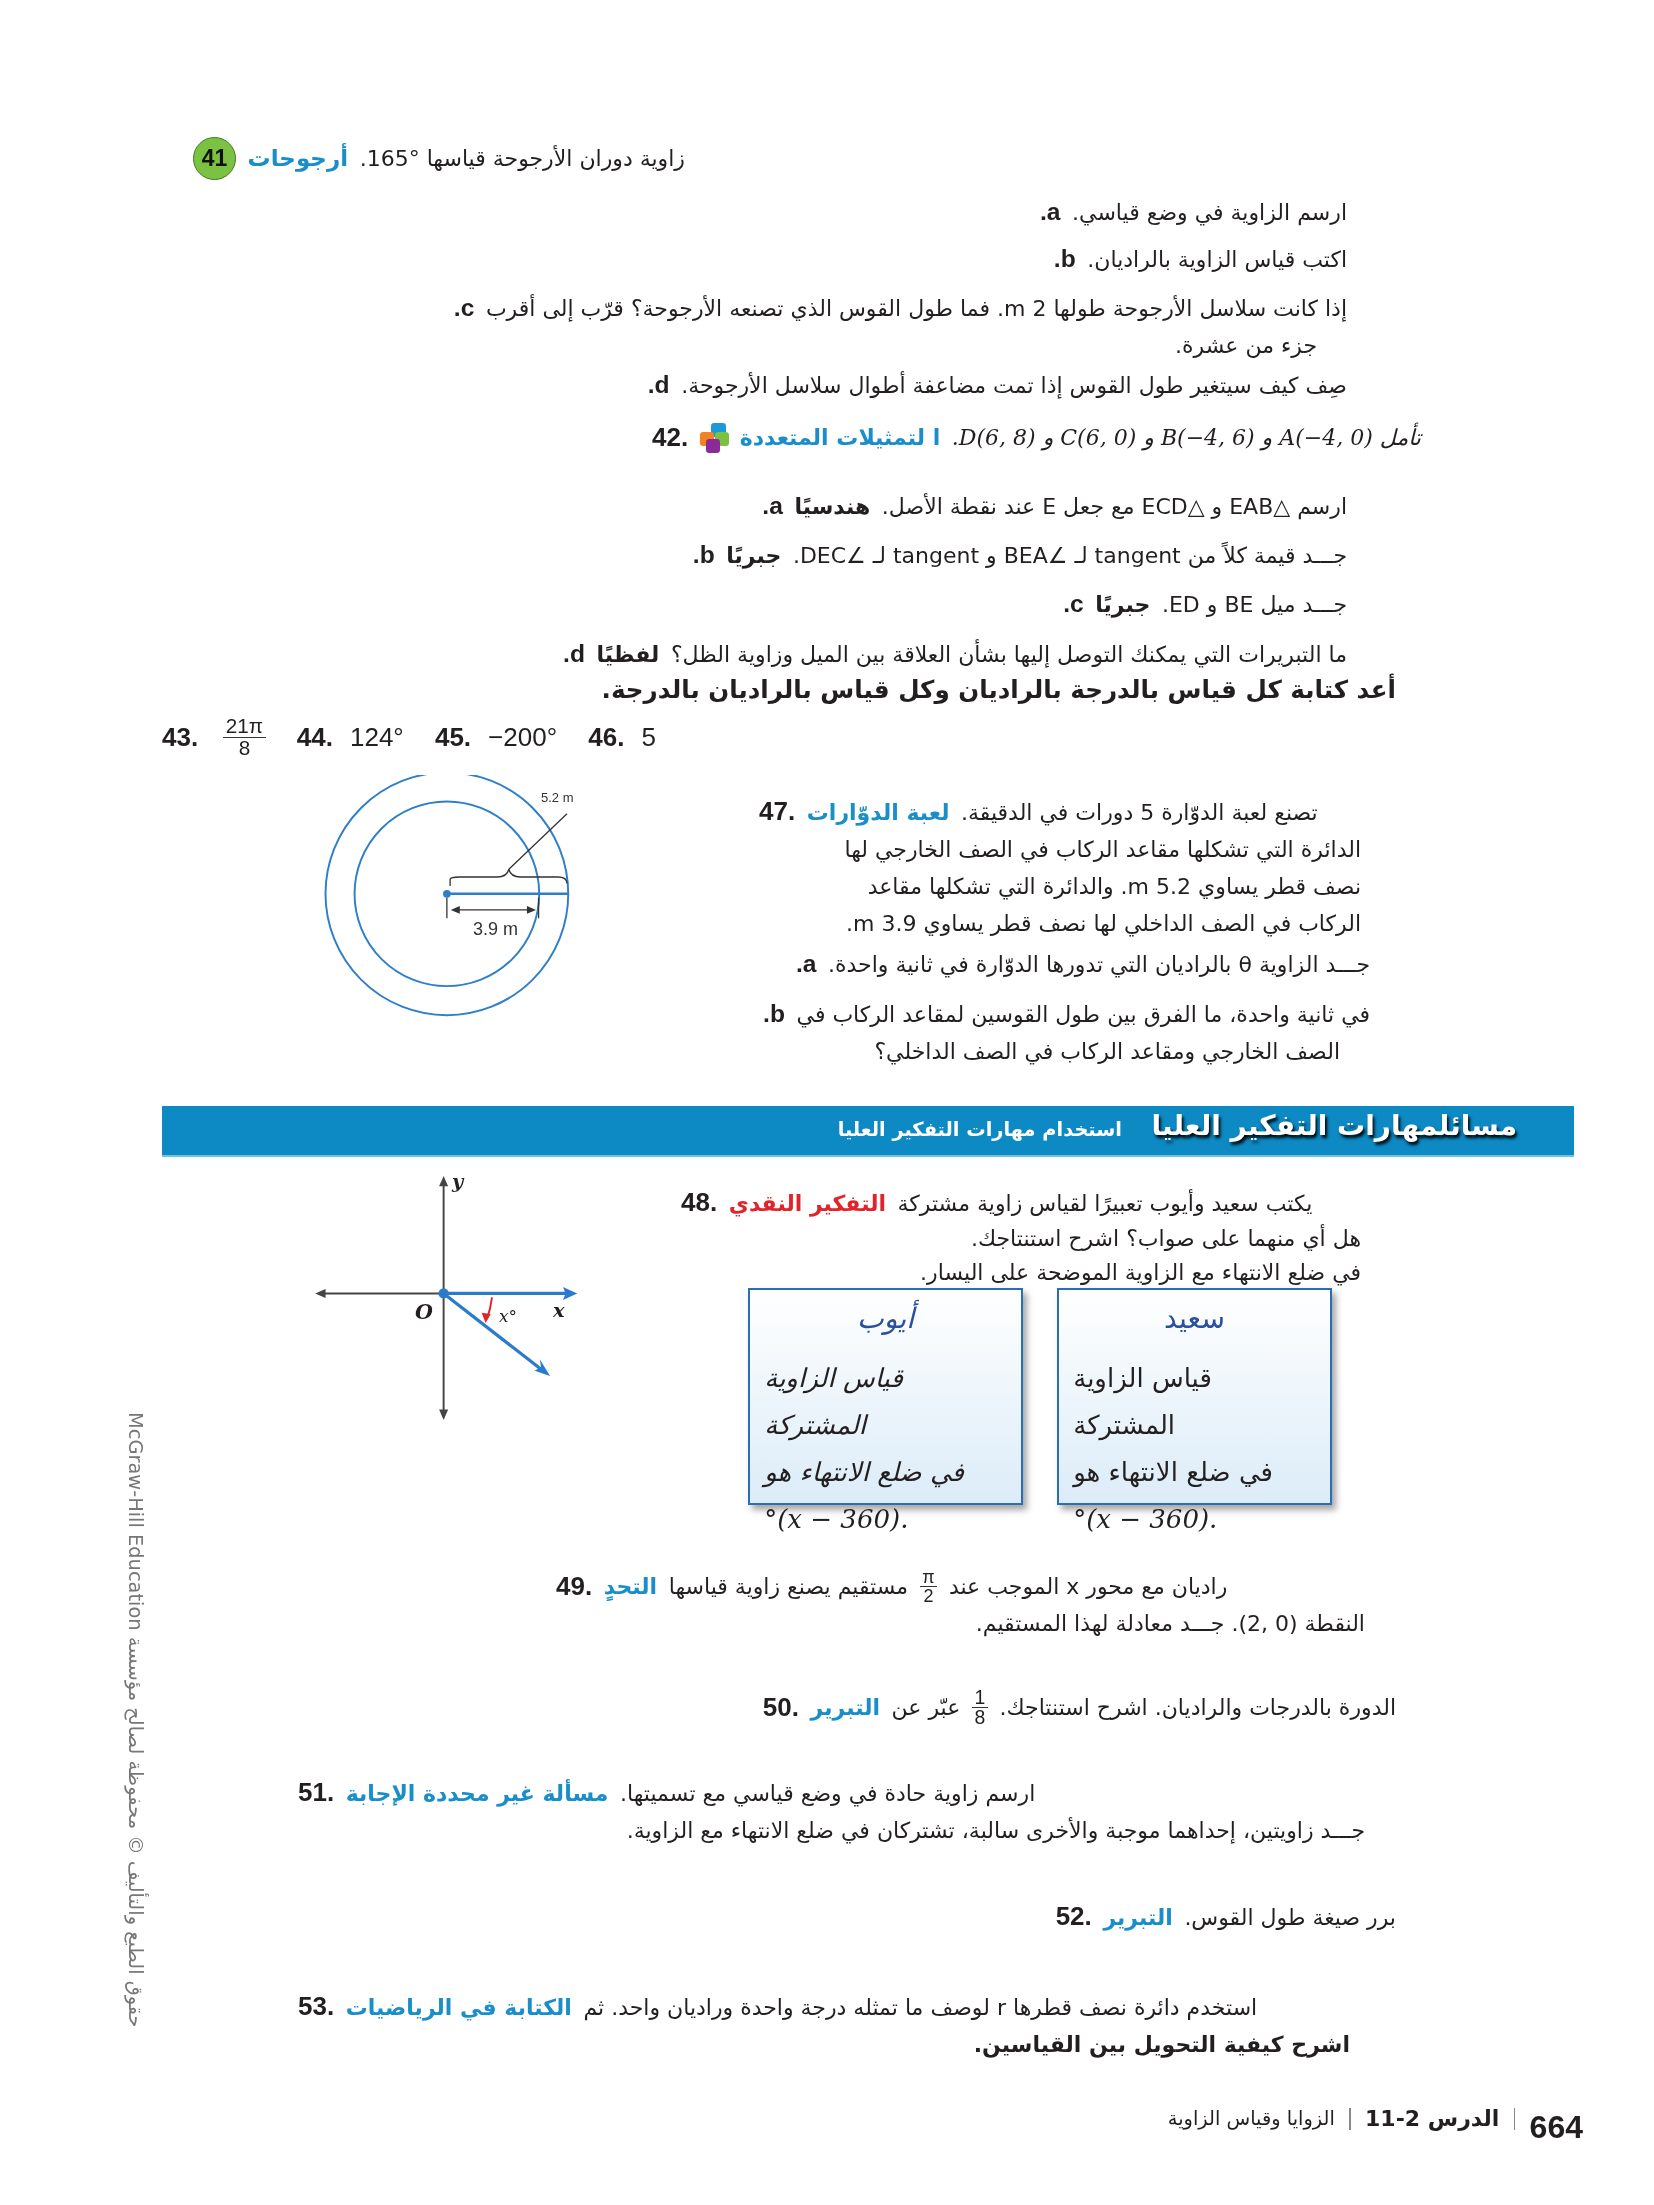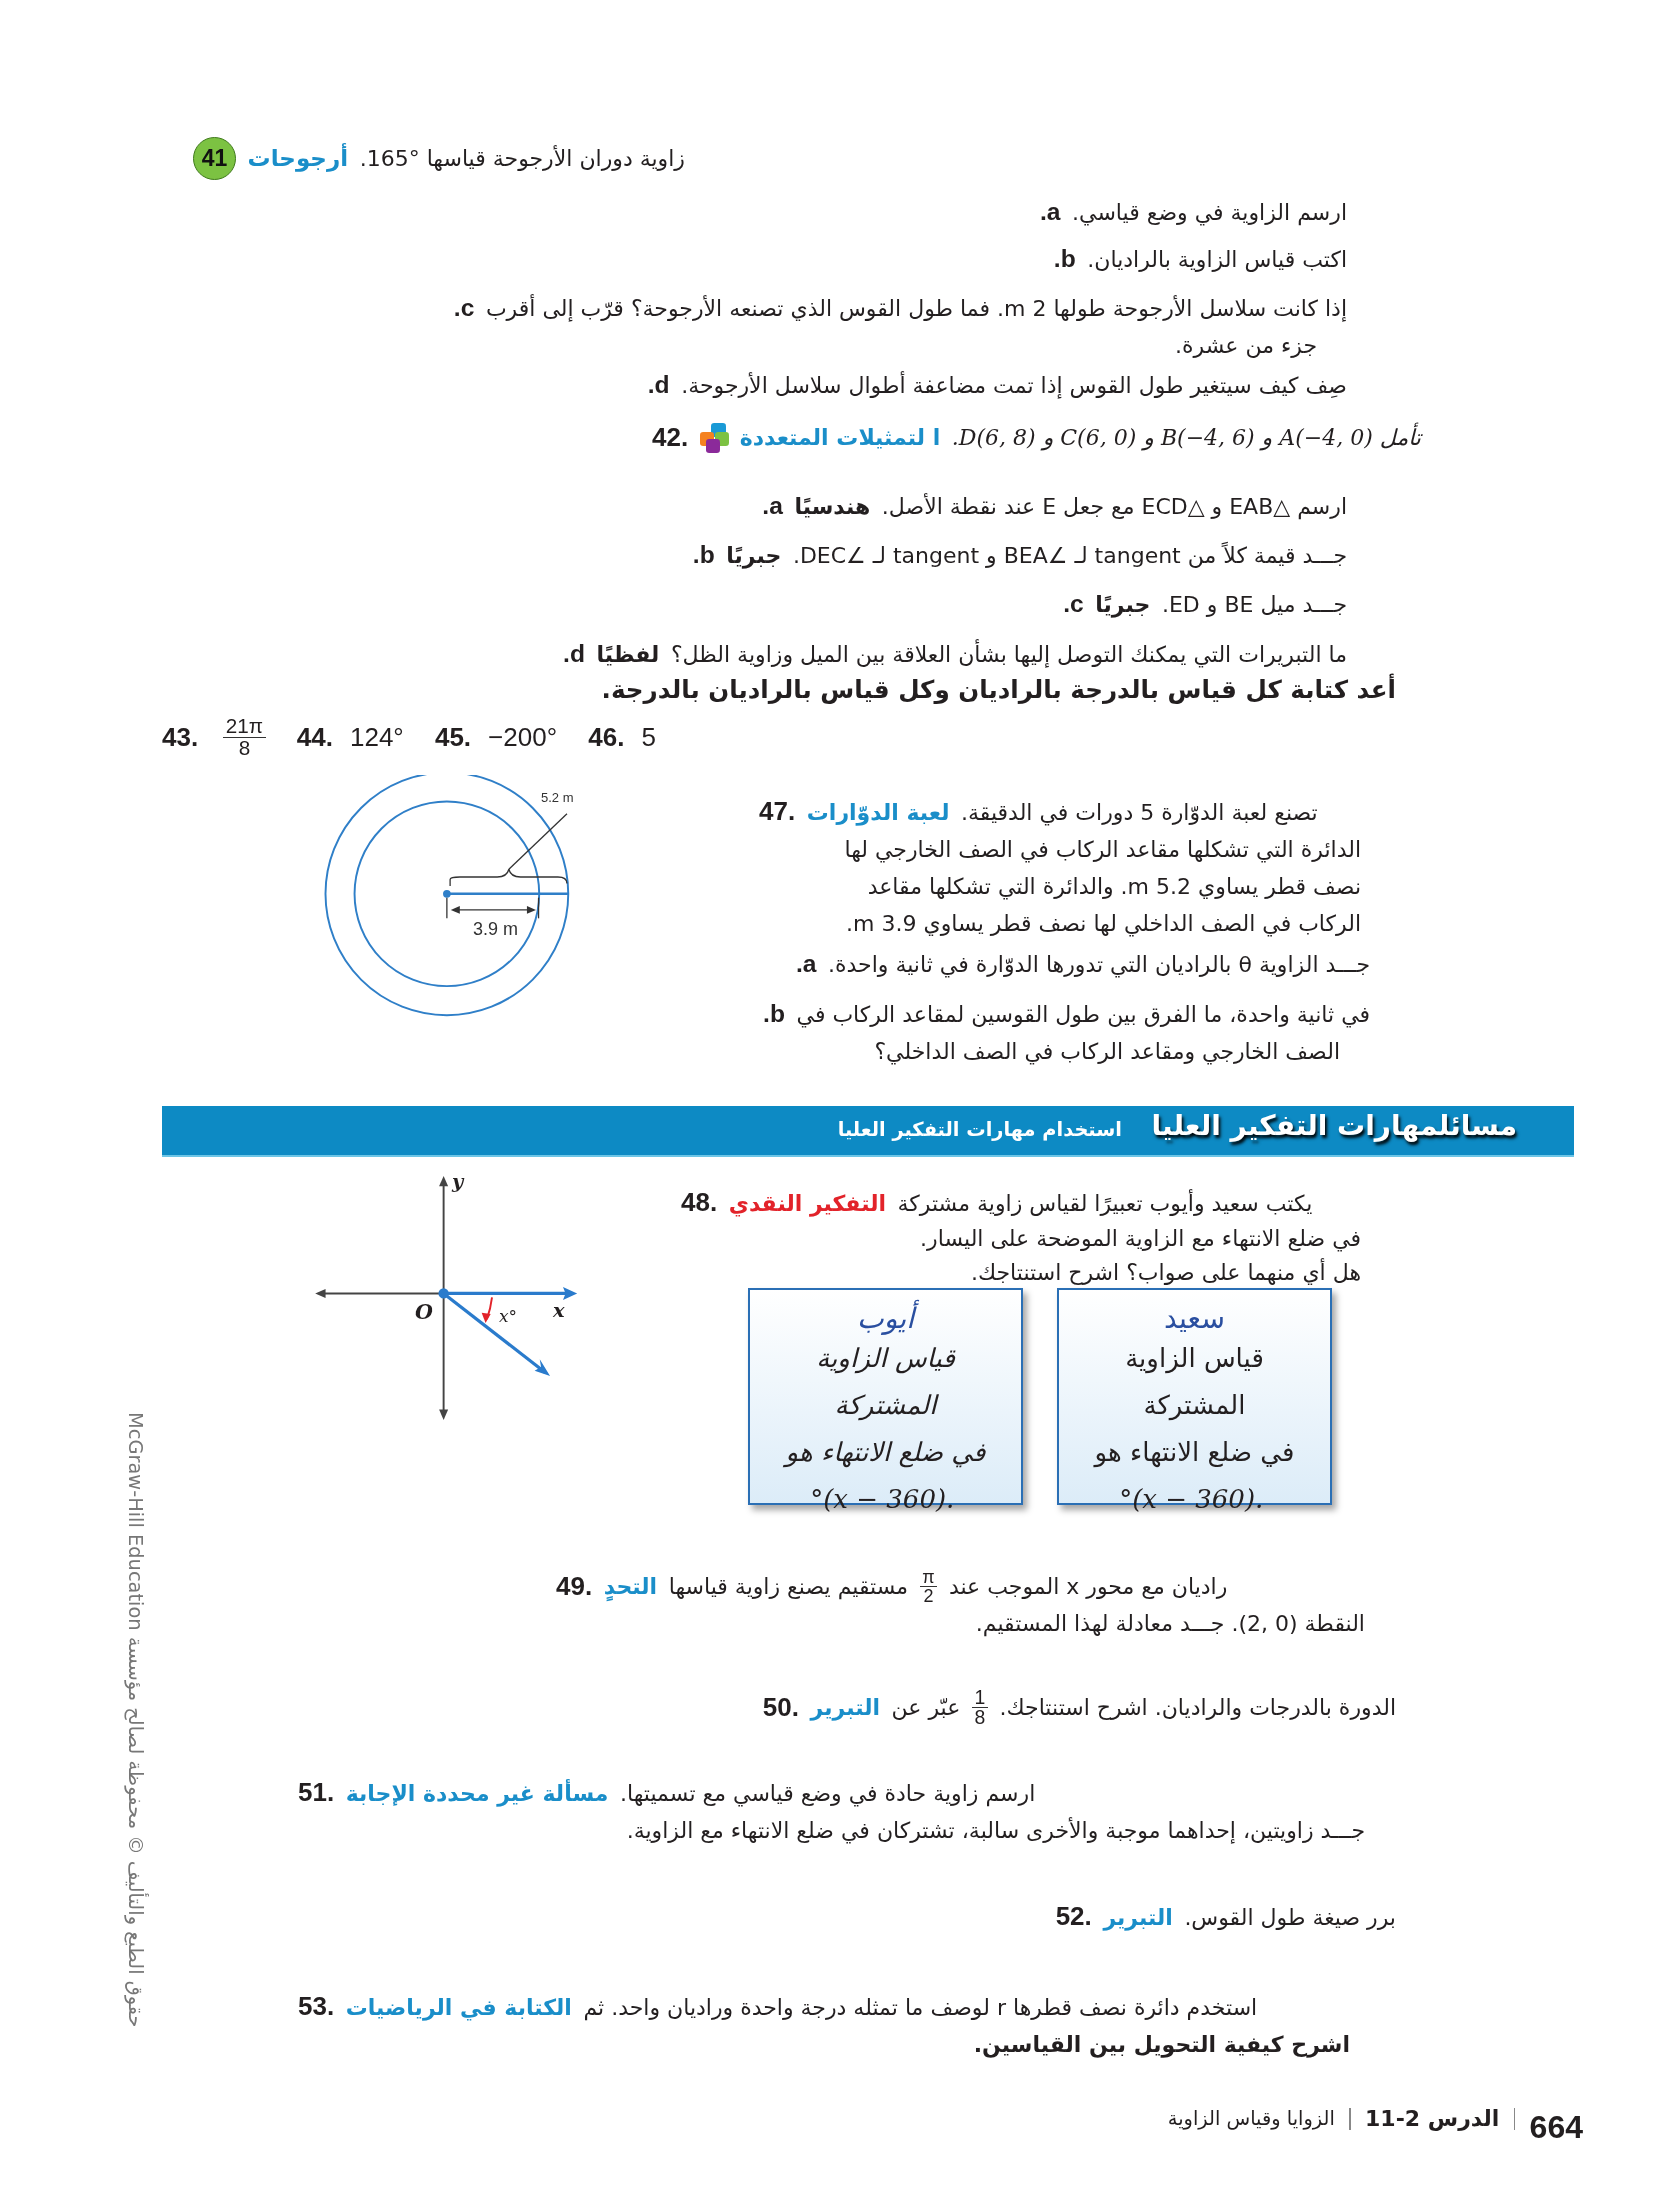--- a/index.html
+++ b/index.html
@@ -20,21 +20,21 @@
              font-weight: bold; font-size: 23px; color: #111; box-sizing: border-box; }
   .mrep-icon { display: inline-block; width: 28.4px; height: 28.4px; position: relative; vertical-align: middle; }
   .mrep-icon span { position: absolute; width: 14.2px; height: 14.2px; border-radius: 3.2px; }
   .banner { left: 162px; top: 1106px; width: 1412px; height: 49px; background: #0d8ac4; border-bottom: 2.6px solid #6cc5e6; }
   .banner-title { position: absolute; right: 57px; top: 2.6px; font-size: 28px; font-weight: bold; color: #fff;
                   text-shadow: 1.9px 2.6px 3.2px #000; direction: rtl; white-space: nowrap; }
   .banner-sub { position: absolute; right: 452px; top: 11.6px; font-size: 19.4px; font-weight: bold; color: #fff; direction: rtl; white-space: nowrap; }
   .card { position: absolute; width: 271px; height: 213px; border: 2.6px solid #2a6fb5;
           background: linear-gradient(180deg, #ffffff 0%, #dcecf8 100%); box-shadow: 3.9px 5.2px 6.5px rgba(0,0,0,0.35); }
   .card .name { text-align: center; font-size: 28.4px; color: #2a4fa0; margin-top: 11.6px; direction: rtl; }
-  .card .body { direction: rtl; text-align: center; font-size: 26px; line-height: 47px; padding: 0 14.2px; color: #231f20; }
+  .card .body { direction: rtl; text-align: left; font-size: 26px; line-height: 47px; padding: 0 14.2px; color: #231f20; margin-top: 20px; }
   .frac { display: inline-flex; flex-direction: column; align-items: center; vertical-align: middle; font-family: "Liberation Sans", sans-serif; line-height: 1; }
   .frac .n { border-bottom: 1.9px solid #333; padding: 0 2.6px; }
   .footer-num { font-family: "Liberation Sans", sans-serif; font-weight: bold; font-size: 32px; margin-top: 18px; }
   .vert { transform: rotate(90deg); transform-origin: left top; white-space: nowrap; color: #777; font-size: 19.4px; }
 </style>
 </head>
 <body>
 
 <div class="abs rtl txt" style="right:233px; top:137px; width:1228px;">
   <div class="row" style="align-items:center;">
@@ -189,22 +189,22 @@
 <div class="abs it" style="left:553px; top:1299px; font-size:19.4px; font-weight:bold;">x</div>
 <div class="abs it" style="left:415px; top:1300px; font-size:20.7px; font-weight:bold;">O</div>
 <div class="abs it" style="left:499px; top:1306px; font-size:17px;">x°</div>
 
 <div class="abs rtl txt" style="right:262px; top:1184px; width:711px;">
   <div class="row">
     <span class="num">.48</span>
     <span class="red">التفكير النقدي</span>
     <span>يكتب سعيد وأيوب تعبيرًا لقياس زاوية مشتركة</span>
   </div>
+  <div style="margin-right:31px; line-height:34px;">هل أي منهما على صواب؟ اشرح استنتاجك.</div>
   <div style="margin-right:31px; line-height:34px;">في ضلع الانتهاء مع الزاوية الموضحة على اليسار.</div>
-  <div style="margin-right:31px; line-height:34px;">هل أي منهما على صواب؟ اشرح استنتاجك.</div>
 </div>
 <div class="card" style="left:1057px; top:1288px;">
   <div class="name">سعيد</div>
   <div class="body">
     <div>قياس الزاوية المشتركة</div>
     <div>في ضلع الانتهاء هو</div>
     <div class="it" style="margin-right:6.5px;">.(x − 360)°</div>
   </div>
 </div>
 <div class="card" style="left:748px; top:1288px;">

